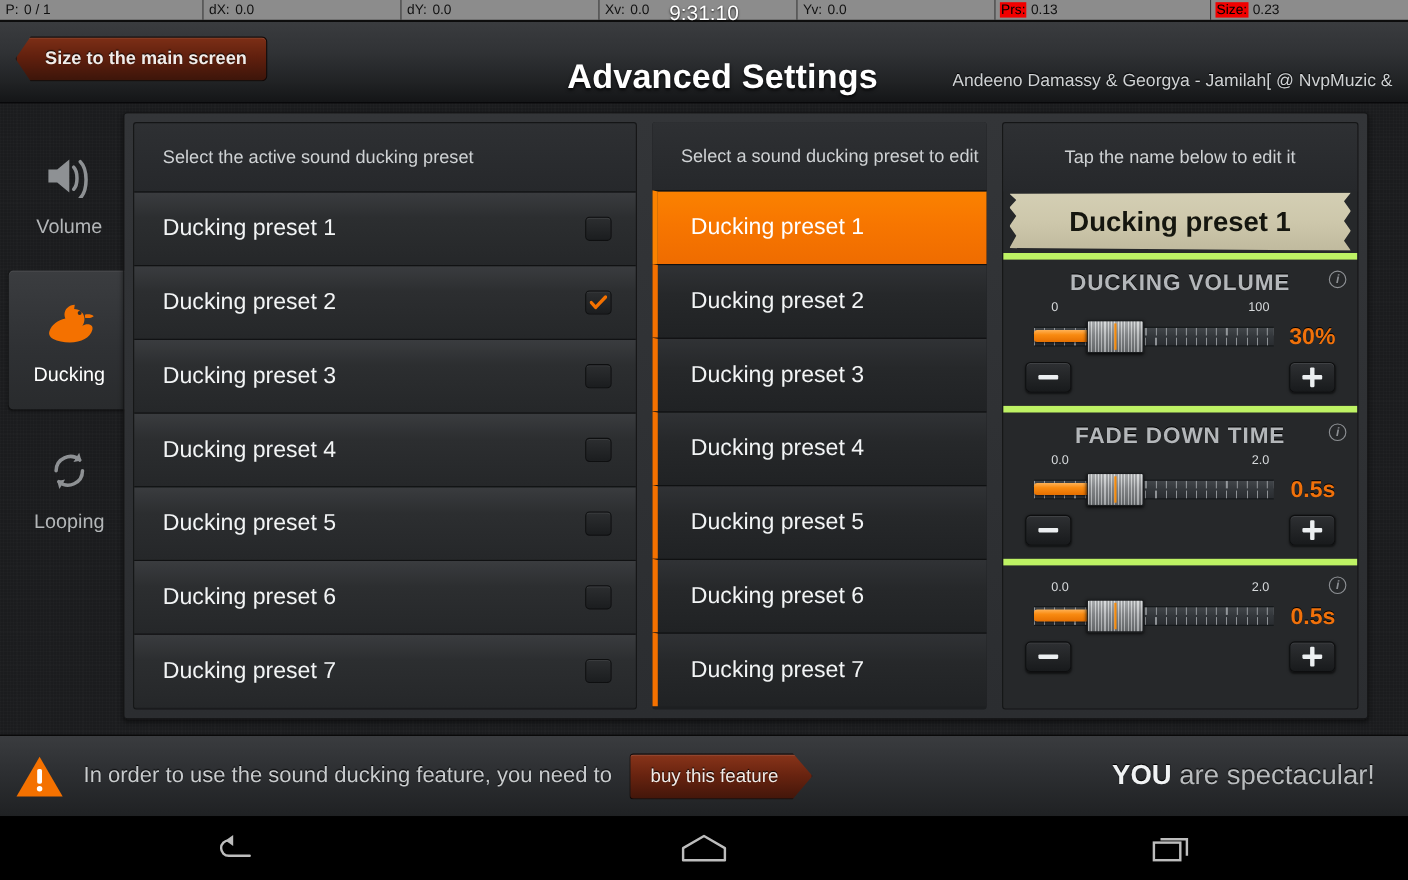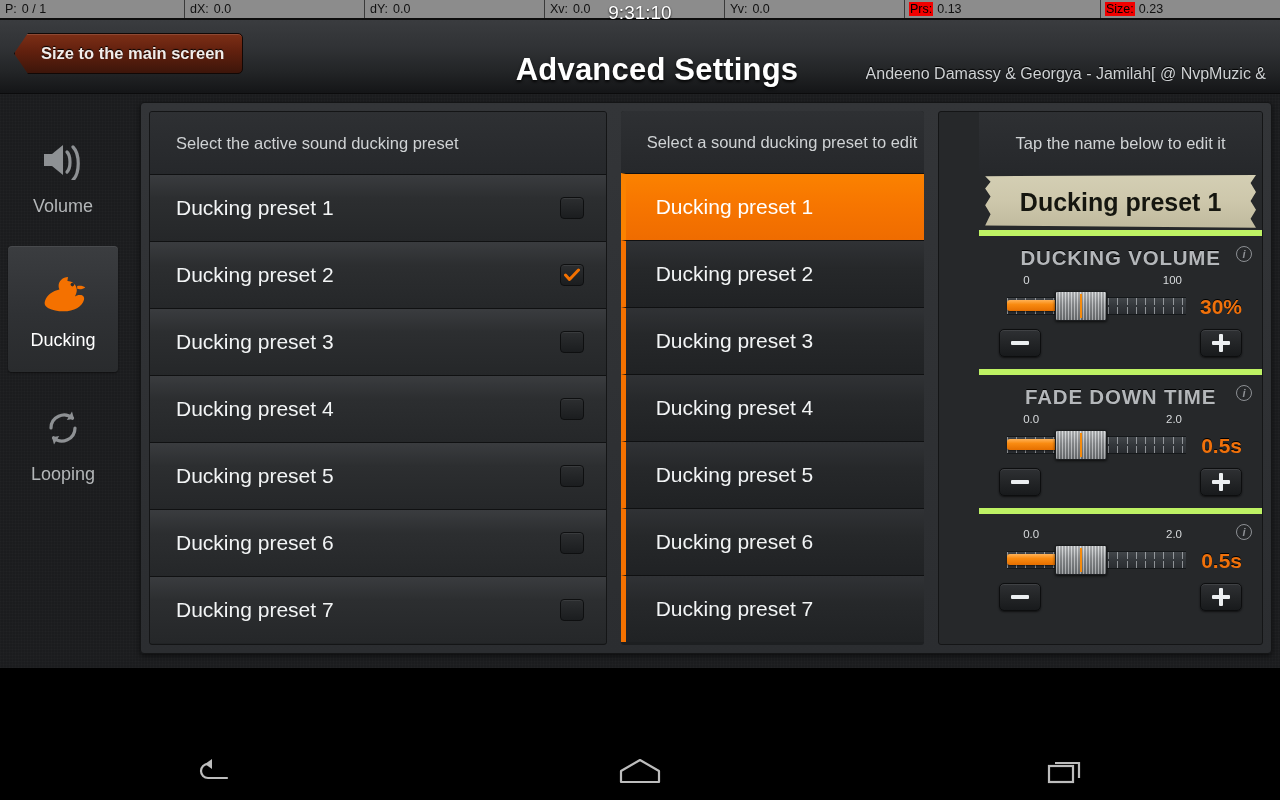--- a/index.html
+++ b/index.html
@@ -94,21 +94,21 @@
     background: linear-gradient(180deg, #3b3d40 0%, #2f3134 55%, #292b2d 100%);
     box-shadow: inset 0 1px 0 rgba(255,255,255,.07), 0 1px 2px rgba(0,0,0,.5);
     align-items: center;
   }
   .nav-ico { height: 52px; display: flex; align-items: center; justify-content: center; }
   .nav-label { margin-top: 10px; font-size: 18px; color: #b3b6b8; }
   .nav-item.active .nav-label { color: #fff; }
 
   
   .panel-wrap {
-    position: absolute; left: 140px; top: 8px;
+    position: absolute; left: 112px; top: 8px;
     width: 1132px; height: 552px;
     background: linear-gradient(180deg, #333538 0%, #2b2d30 100%);
     border: 1px solid #141516;
     border-radius: 4px;
     box-shadow: 0 2px 5px rgba(0,0,0,.55);
     padding: 8px;
     display: flex;
     gap: 14px;
     justify-content: center;
   }
@@ -153,21 +153,21 @@
     font-size: 21px; color: #f2f4f5;
     cursor: pointer;
   }
   .rowB.sel {
     background: linear-gradient(180deg, #fb8200 0%, #f77600 45%, #ef6c00 100%);
     border-left: 5px solid #fb8200;
     color: #fff;
   }
 
   
-  .colC { width: 330px; background: #26282a; border: 1px solid #141516; border-radius: 3px; overflow: hidden; padding-left: 40px; }
+  .colC { width: 330px; background: #26282a; border: 1px solid #141516; border-radius: 3px; overflow: hidden; }
   .tape {
     margin: 0 6px;
     height: 56px;
     background: linear-gradient(180deg, #d4cfb4 0%, #cdc7ab 50%, #bfb99d 100%);
     display: flex; align-items: center; justify-content: center;
     color: #15160f; font-size: 25px; font-weight: bold;
     clip-path: polygon(0% 4%, 2% 14%, 0% 26%, 2% 40%, 0% 56%, 2% 72%, 0% 92%,
                        100% 96%, 98% 80%, 100% 64%, 98% 48%, 100% 32%, 98% 16%, 100% 2%);
     cursor: pointer;
     box-shadow: 0 2px 3px rgba(0,0,0,.5);
@@ -511,20 +511,34 @@
                 <span class="bar h"></span>
                 <span class="bar v"></span>
               </div>
           </div>
         </div>
       </div>
 
     </div>
   </div>
 
+  <div class="promo">
+    <div class="warn-ico">
+      <svg width="44" height="40" viewBox="0 0 44 40">
+        <path d="M22 2 43 38H1z" fill="#f47100"></path>
+        <rect x="19.8" y="13" width="4.4" height="13.5" rx="1.6" fill="#fff"></rect>
+        <circle cx="22" cy="31" r="2.5" fill="#fff"></circle>
+      </svg>
+    </div>
+    <div class="promo-text">In order to use the sound ducking feature, you need to</div>
+    <div class="buy-btn">buy this feature</div>
+    <div class="promo-right">
+      <b>YOU</b><span> are spectacular!</span>
+    </div>
+  </div>
 
   <div class="navbar">
     <div class="nav-btn">
       <svg width="40" height="26" viewBox="0 0 40 26">
         <path d="M34 20H15a7 7 0 0 1 0-14h2" stroke="#bdbdbd" stroke-width="2.2" fill="none" stroke-linecap="round"></path>
         <path d="M19 1l-7 5 7 5z" fill="#bdbdbd"></path>
       </svg>
     </div>
     <div class="nav-btn">
       <svg width="44" height="28" viewBox="0 0 44 28">

